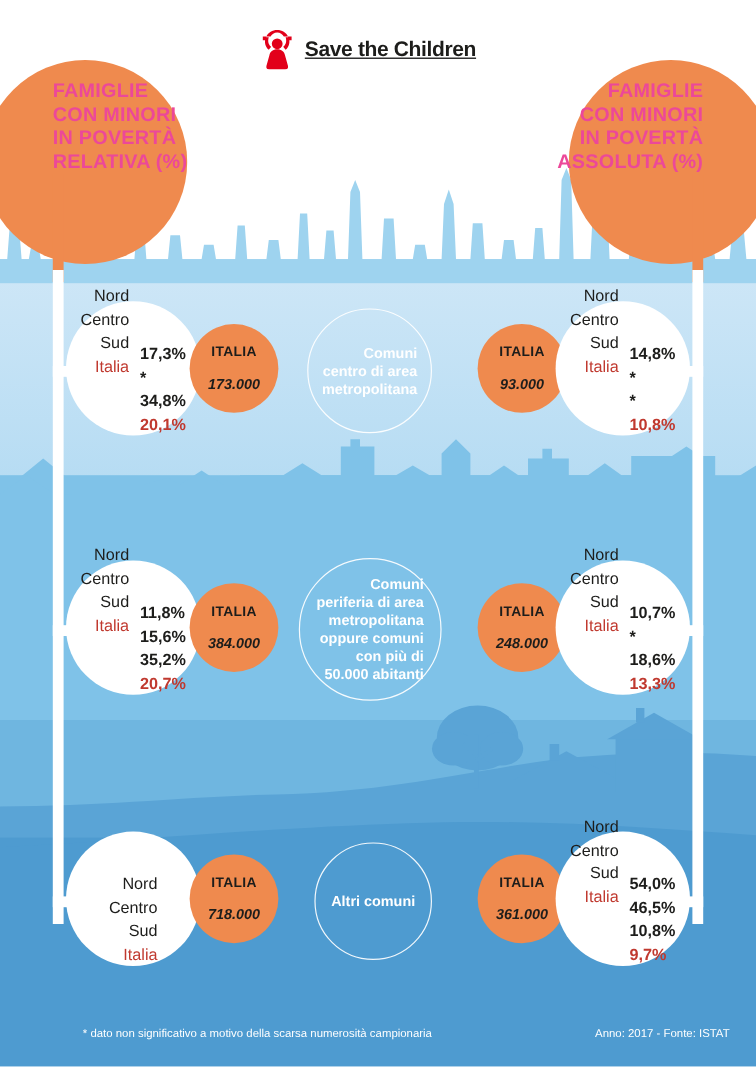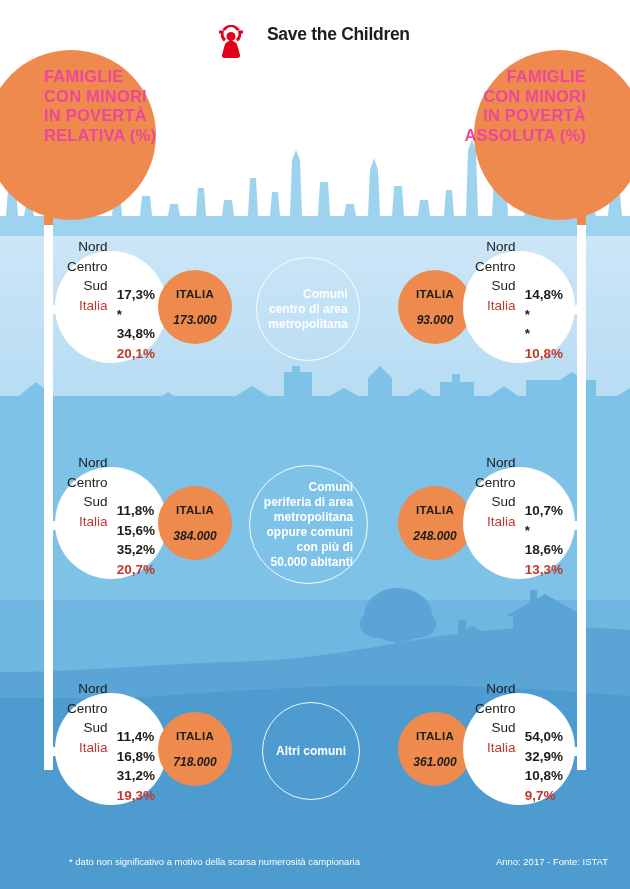--- a/index.html
+++ b/index.html
@@ -8,21 +8,21 @@
     font-family:"Liberation Sans","DejaVu Sans",sans-serif;
     background:#ffffff;
     overflow:hidden;
   }
   .stage{position:relative;width:630px;height:889px;overflow:hidden;background:#fff;}
 
   
   .bg-svg{position:absolute;left:0;top:0;width:630px;height:889px;}
 
   
-  .logo{position:absolute;left:215px;top:24px;display:flex;gap:20px;}
+  .logo{position:absolute;left:215px;top:24px;display:flex;align-items:center;gap:7px;text-decoration:underline;}
   .logo-mark{width:32px;height:34px;}
   .logo-text{font-size:17.5px;font-weight:bold;color:#1d1d1b;letter-spacing:-0.3px;white-space:nowrap;}
 
   
   .balloon{position:absolute;border-radius:50%;background:#ef8a4e;}
   .balloon.left{left:-14px;top:50px;width:170px;height:170px;}
   .balloon.right{left:474px;top:50px;width:170px;height:170px;}
 
   .stem{position:absolute;width:9px;background:#ef8a4e;}
   .stem.left{left:44px;top:145px;height:90px;}
@@ -285,26 +285,20 @@
   </div>
 
   <div class="disc white" style="left:55px;top:693px;width:112px;height:112px;">
     <div class="stats">
       <div class="labels">
         <div>Nord</div>
         <div>Centro</div>
         <div>Sud</div>
         <div class="it">Italia</div>
       </div>
-      <div class="values">
-        <div>11,4%</div>
-        <div>16,8%</div>
-        <div>31,2%</div>
-        <div class="it">19,3%</div>
-      </div>
     </div>
   </div>
   <div class="disc orange" style="left:158px;top:712px;width:74px;height:74px;">
     <div class="italia-box">
       <div class="lab">ITALIA</div>
       <div class="num">718.000</div>
     </div>
   </div>
   <div class="disc ghost" style="left:262px;top:702px;width:96px;height:96px;">
     <div class="ghost-text">Altri comuni</div>
@@ -318,21 +312,21 @@
   <div class="disc white" style="left:463px;top:693px;width:112px;height:112px;">
     <div class="stats">
       <div class="labels">
         <div>Nord</div>
         <div>Centro</div>
         <div>Sud</div>
         <div class="it">Italia</div>
       </div>
       <div class="values">
         <div>54,0%</div>
-        <div>32,9%</div>
+        <div>46,5%</div>
         <div>10,8%</div>
         <div class="it">9,7%</div>
       </div>
     </div>
   </div>
 
   <div class="footnote">* dato non significativo a motivo della scarsa numerosità campionaria</div>
   <div class="source">Anno: 2017 - Fonte: ISTAT</div>
 
 </div>

